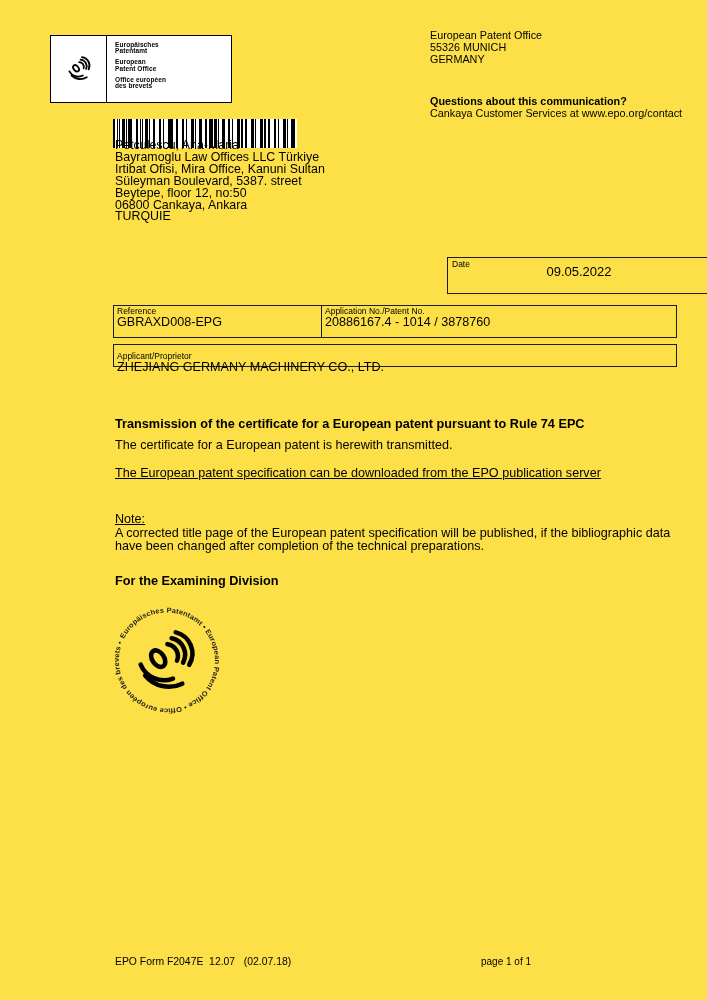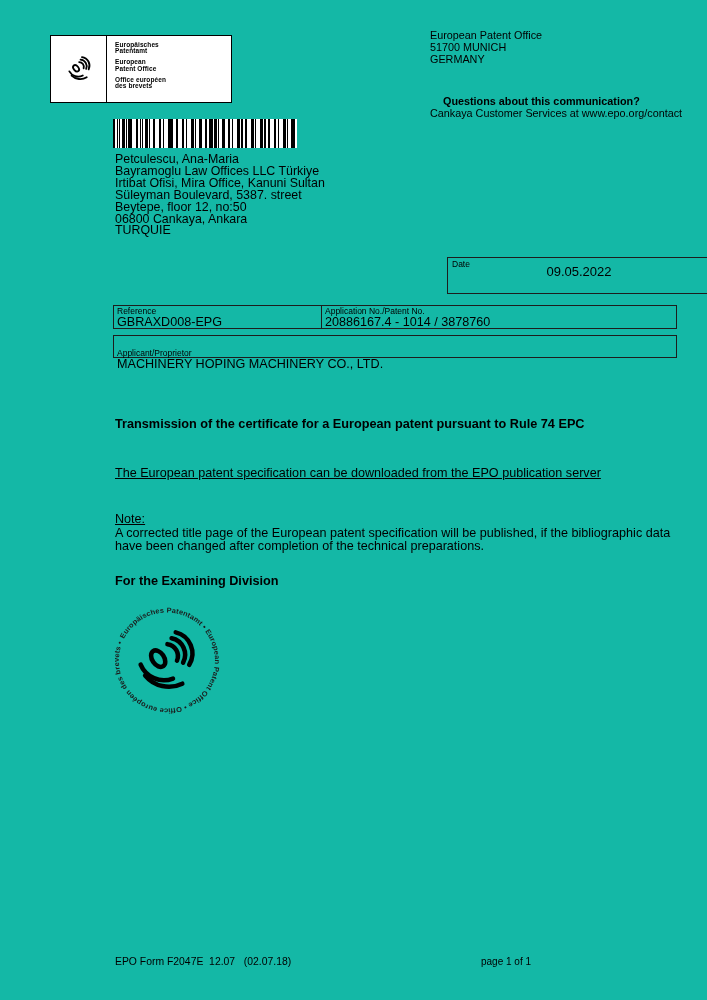--- a/index.html
+++ b/index.html
@@ -1,56 +1,56 @@
 <!DOCTYPE html>
 <html><head>
 <meta charset="utf-8">
 <style>
   html,body{margin:0;padding:0;background:#fff;}
   .page{
-    position:relative;width:707px;height:1000px;background:#14b8a6;
+    position:relative;width:707px;height:1000px;background:#fde047;
     font-family:"Liberation Sans","DejaVu Sans",sans-serif;color:#000;overflow:hidden;
   }
   .abs{position:absolute;}
 
   
   .logo-box{left:50px;top:35px;width:182px;height:68px;border:1.7px solid #000;
     display:flex;box-sizing:border-box;background:#fff;}
   .logo-box .emblem-cell{width:56px;border-right:1.7px solid #000;display:flex;
     align-items:center;justify-content:center;box-sizing:border-box;}
   .logo-box .names-cell{flex:1;padding:6px 4px 0 8px;box-sizing:border-box;}
   .logo-name{font-size:6.5px;font-weight:bold;line-height:6.4px;white-space:pre-line;
     margin:0 0 4.5px 0;letter-spacing:0.1px;}
 
   
   .hq-block{left:430px;top:30px;font-size:10.8px;line-height:11.8px;}
   .questions-block{left:430px;top:95px;font-size:10.8px;line-height:12.2px;}
-  .q-bold{font-weight:bold;margin-left:13px;}
+  .q-bold{font-weight:bold;}
 
   
   .barcode{left:113px;top:119px;width:184px;height:29px;background-color:#fff;
     background-image:
       repeating-linear-gradient(90deg,#000 0 2px,transparent 2px 4px,#000 4px 5px,transparent 5px 9px,#000 9px 12px,transparent 12px 13px,#000 13px 14px,transparent 14px 17px,#000 17px 19px,transparent 19px 23px),
       repeating-linear-gradient(90deg,transparent 0 6px,#000 6px 7px,transparent 7px 15px,#000 15px 18px,transparent 18px 29px,#000 29px 30px,transparent 30px 41px);}
-  .recipient{left:115px;top:154px;font-size:12.4px;line-height:11.9px;}
+  .recipient{left:115px;top:140px;font-size:12.4px;line-height:11.9px;}
 
   
   .date-box{left:447px;top:257px;width:264px;height:37px;border:1.4px solid #1d1d1d;
     box-sizing:border-box;padding-left:20px;}
   .date-label{position:absolute;left:4px;top:1px;font-size:8.5px;}
   .date-value{position:absolute;left:0;right:0;top:6px;text-align:center;font-size:13px;}
 
   
   .ref-table{left:113px;top:305px;width:564px;}
-  .ref-row1{display:flex;border:1.4px solid #1d1d1d;box-sizing:border-box;height:24px;}
+  .ref-row1{display:flex;border:1.4px solid #1d1d1d;box-sizing:border-box;height:33px;}
   .ref-cell{box-sizing:border-box;padding:1px 0 0 3px;}
   .ref-cell.c1{width:208px;border-right:1.4px solid #1d1d1d;}
   .ref-cell.c2{flex:1;}
   .ref-row2{margin-top:6px;border:1.4px solid #1d1d1d;box-sizing:border-box;height:23px;
-    padding:13px 0 0 3px;}
+    padding:7px 0 0 3px;}
   .cell-label{font-size:8.5px;line-height:9px;}
   .cell-value{font-size:12.6px;line-height:13px;}
 
   
   .body-title{left:115px;top:417px;font-size:12.7px;font-weight:bold;}
   .body-para1{left:115px;top:438px;font-size:12.6px;}
   .body-para2{left:115px;top:467px;font-size:12.6px;line-height:13.5px;width:580px;}
   .blk{display:block;text-decoration:underline;}
   .body-note{left:115px;top:513px;font-size:12.6px;line-height:13.6px;width:578px;}
   .body-signoff{left:115px;top:574px;font-size:12.7px;font-weight:bold;}
@@ -95,21 +95,21 @@
 Patentamt</div>
       <div class="logo-name">European
 Patent Office</div>
       <div class="logo-name">Office européen
 des brevets</div>
     </div>
   </div>
 
   <div class="abs hq-block">
     <div>European Patent Office</div>
-    <div>51700 MUNICH</div>
+    <div>55326 MUNICH</div>
     <div>GERMANY</div>
   </div>
 
   <div class="abs questions-block">
     <div class="q-bold">Questions about this communication?</div>
     <div>Cankaya Customer Services at www.epo.org/contact</div>
   </div>
 
   <div class="abs barcode"></div>
 
@@ -134,25 +134,26 @@
         <div class="cell-label">Reference</div>
         <div class="cell-value">GBRAXD008-EPG</div>
       </div>
       <div class="ref-cell c2">
         <div class="cell-label">Application No./Patent No.</div>
         <div class="cell-value">20886167.4 - 1014 / 3878760</div>
       </div>
     </div>
     <div class="ref-row2">
       <div class="cell-label">Applicant/Proprietor</div>
-      <div class="cell-value">MACHINERY HOPING MACHINERY CO., LTD.</div>
+      <div class="cell-value">ZHEJIANG GERMANY MACHINERY CO., LTD.</div>
     </div>
   </div>
 
   <div class="abs body-title">Transmission of the certificate for a European patent pursuant to Rule 74 EPC</div>
+  <div class="abs body-para1">The certificate for a European patent is herewith transmitted.</div>
   <div class="abs body-para2">
     <span class="blk">The European patent specification can be downloaded from the EPO publication server</span>
   </div>
   <div class="abs body-note">
     <span class="blk">Note:</span>
     <span>A corrected title page of the European patent specification will be published, if the bibliographic data have been changed after completion of the technical preparations.</span>
   </div>
   <div class="abs body-signoff">For the Examining Division</div>
 
   <svg class="abs seal" viewBox="0 0 116 116">

